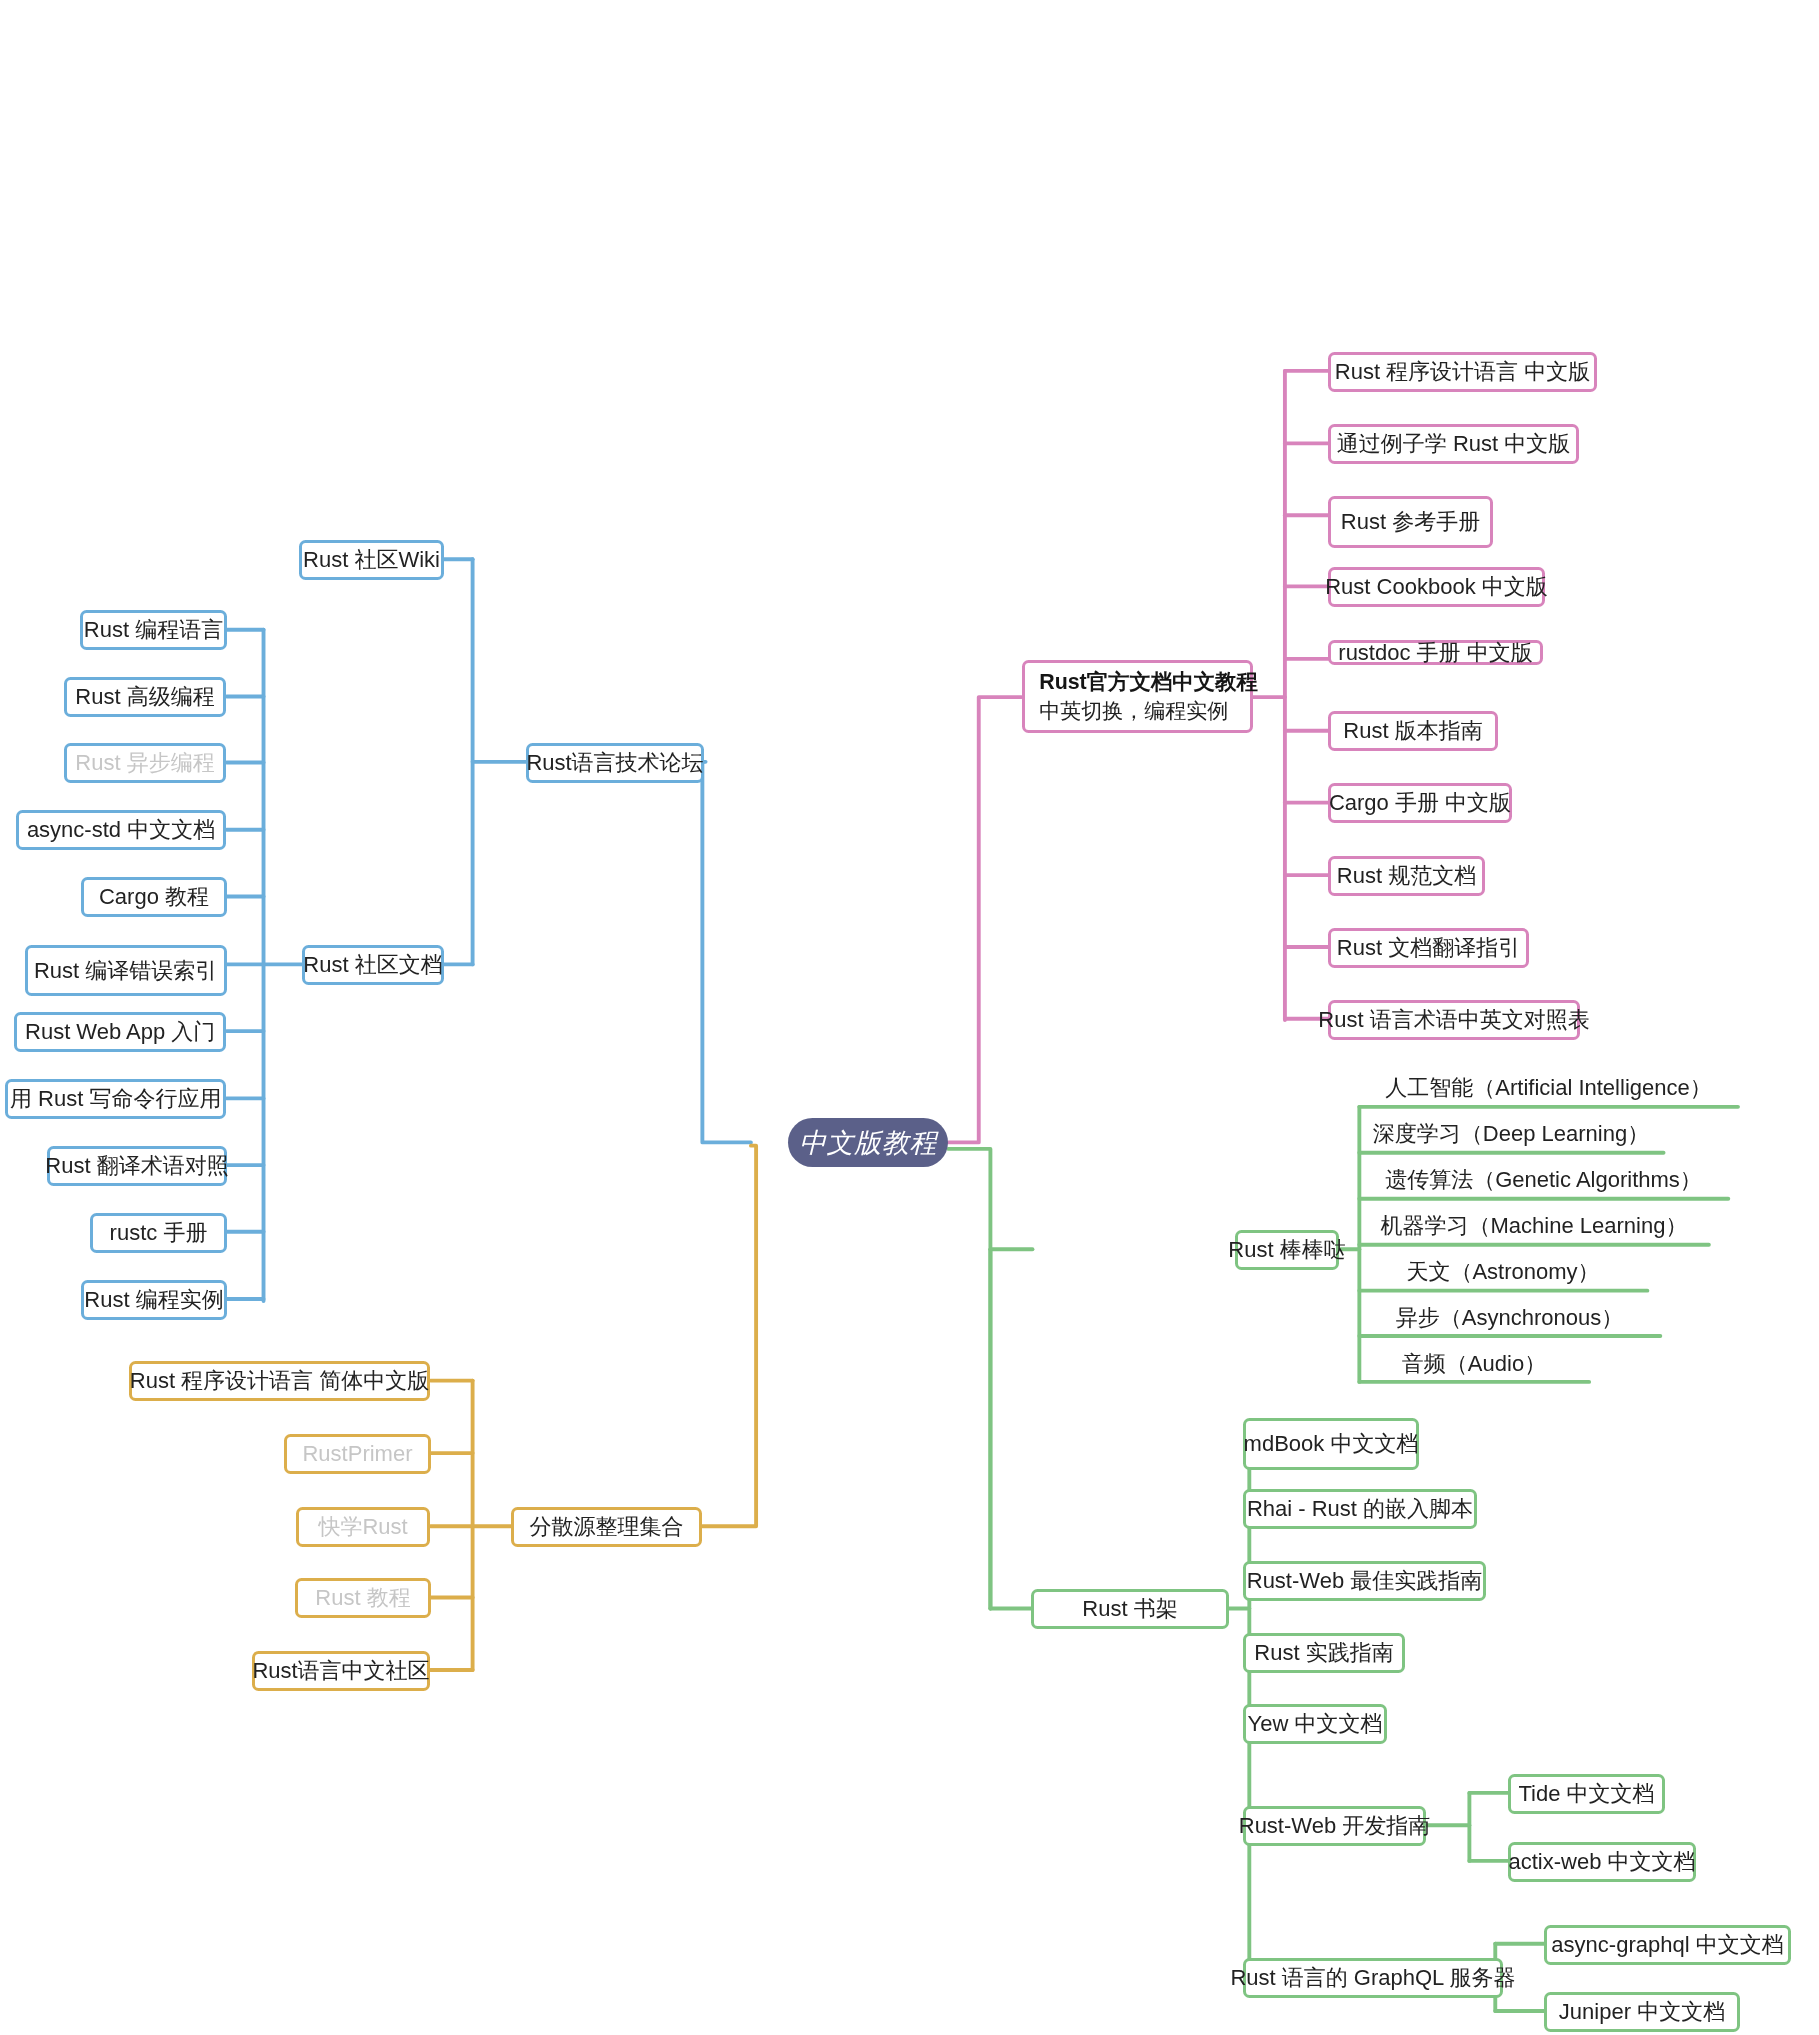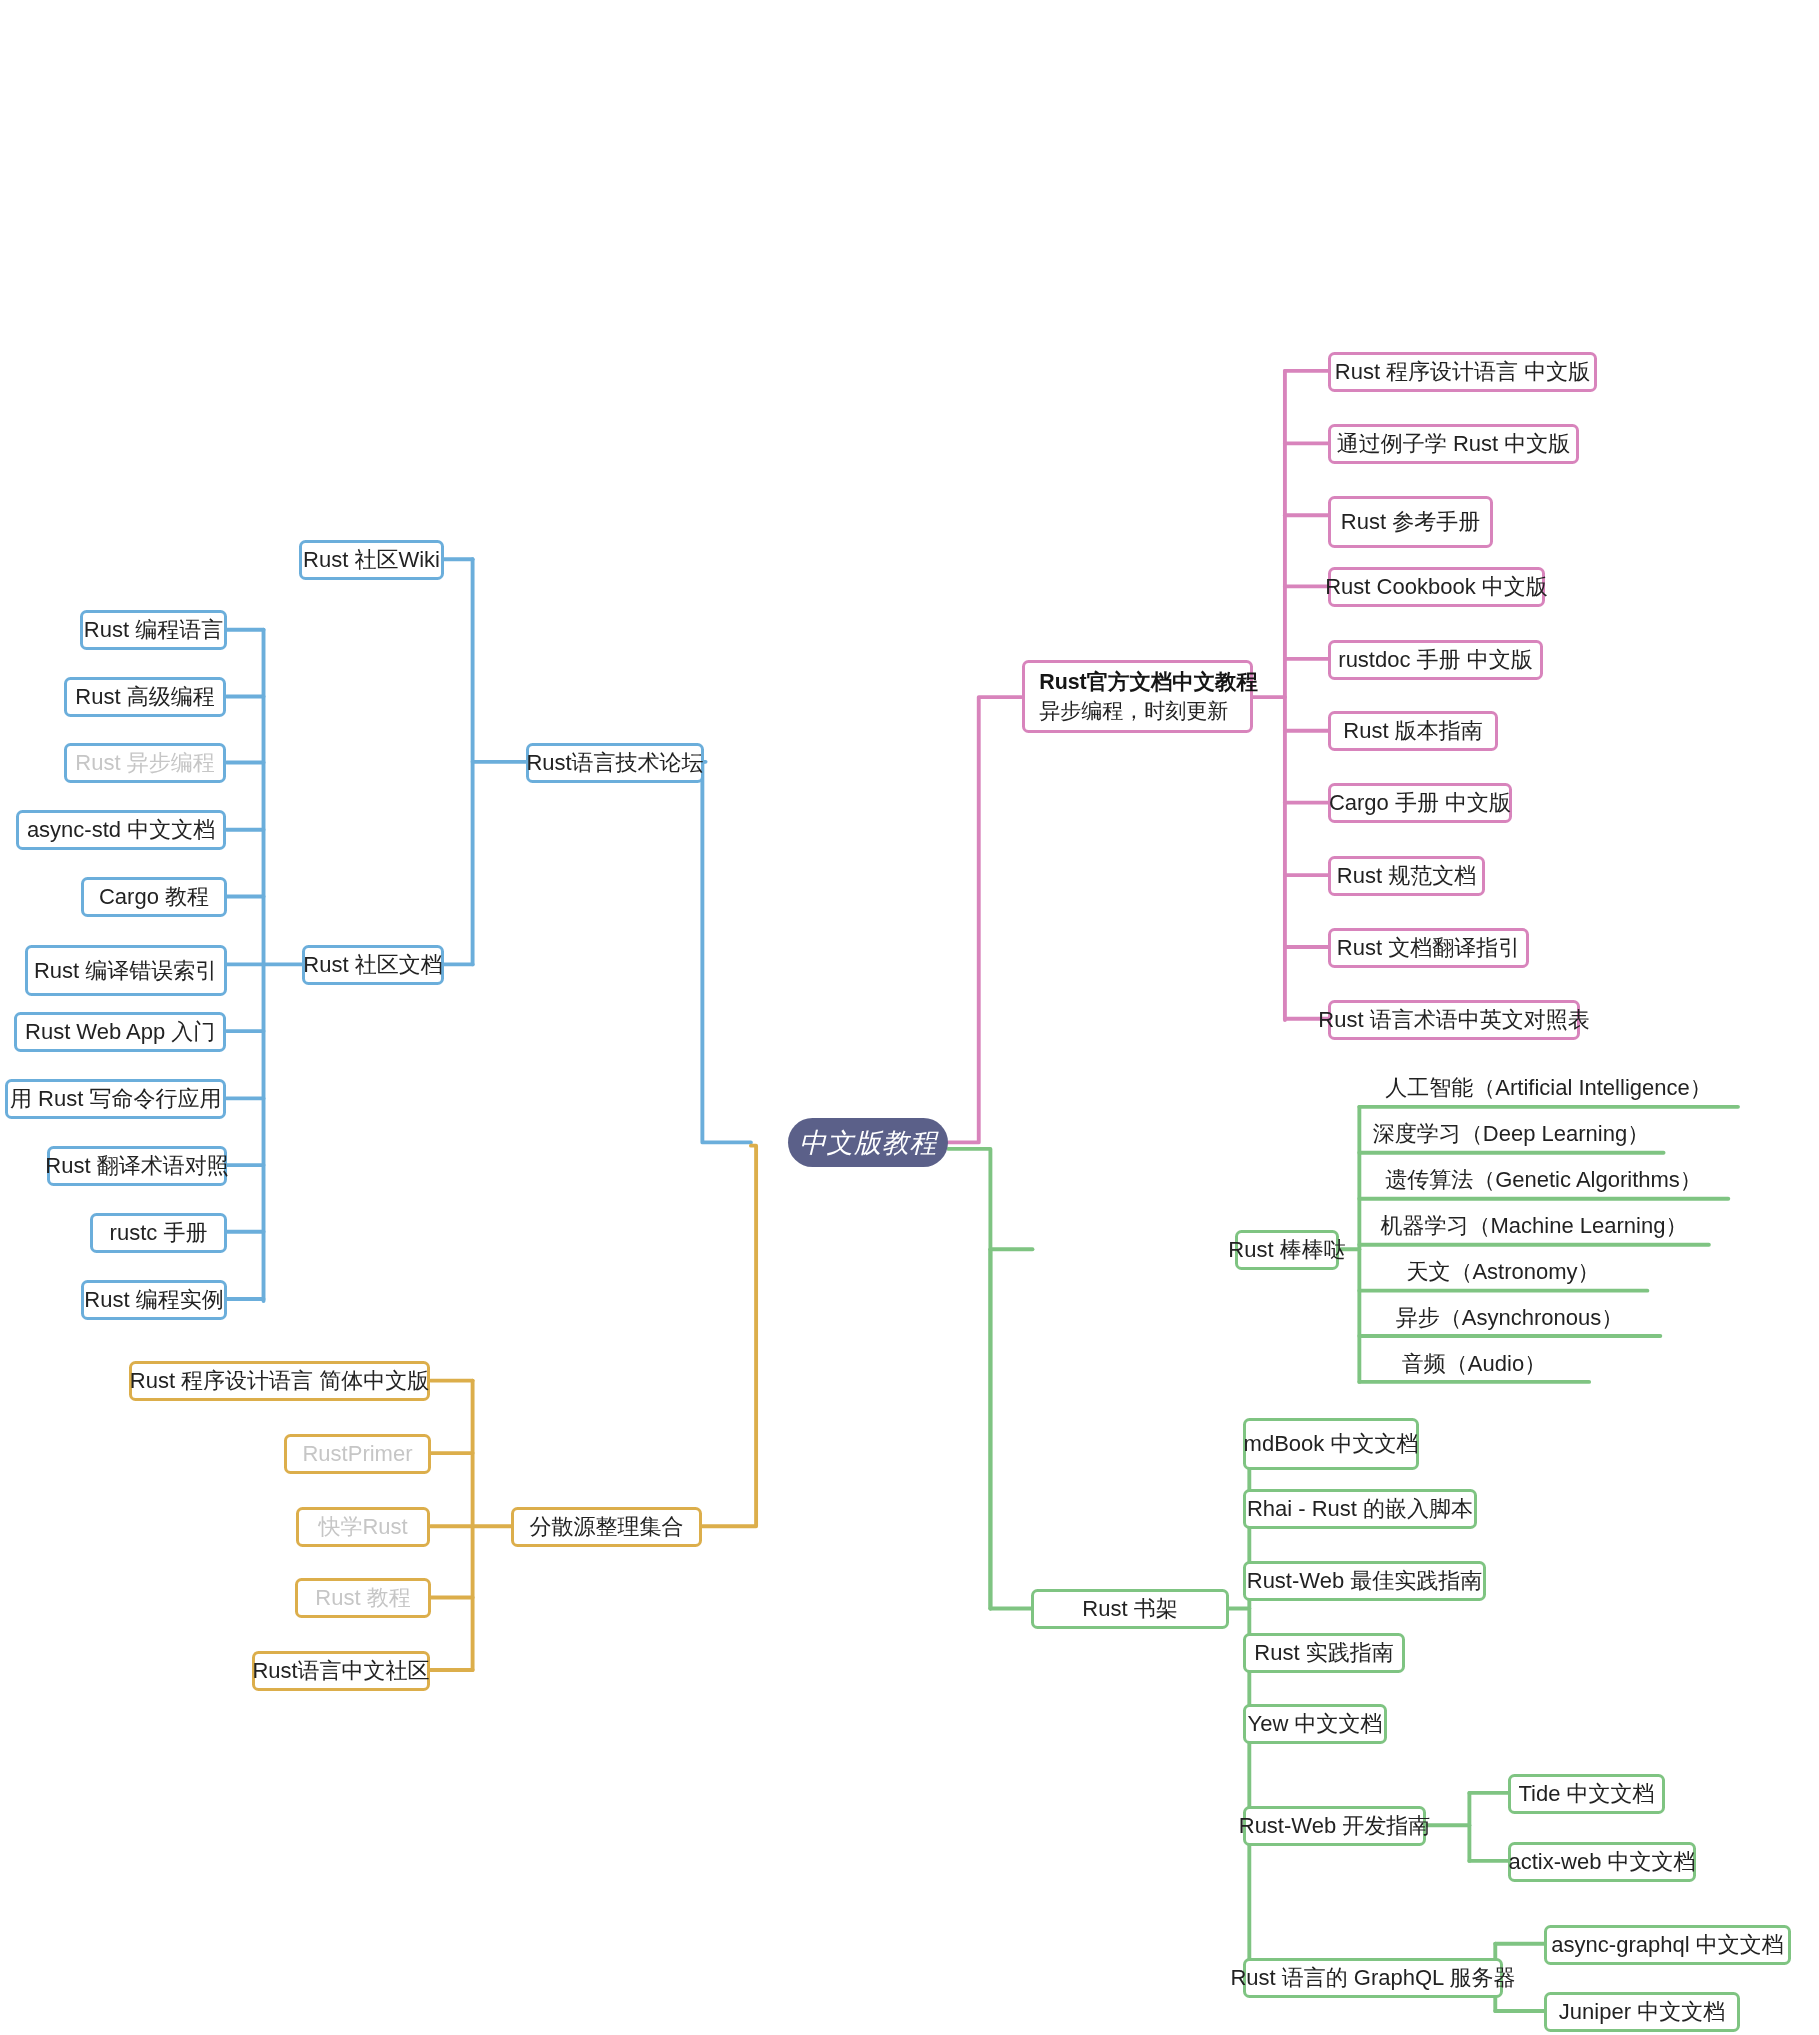--- a/index.html
+++ b/index.html
@@ -226,28 +226,28 @@
   <div class="node orange" style="left:511px;top:1507px;width:191px;height:40px;">分散源整理集合</div>
 
   <div class="node orange" style="left:129px;top:1361px;width:301px;height:40px;">Rust 程序设计语言 简体中文版</div>
   <div class="node orange dim" style="left:284px;top:1434px;width:147px;height:40px;">RustPrimer</div>
   <div class="node orange dim" style="left:296px;top:1507px;width:134px;height:40px;">快学Rust</div>
   <div class="node orange dim" style="left:295px;top:1578px;width:136px;height:40px;">Rust 教程</div>
   <div class="node orange" style="left:252px;top:1651px;width:178px;height:40px;">Rust语言中文社区</div>
 
   <div class="node pink multiline" style="left:1022px;top:660px;width:231px;height:73px;">
     <span class="ttl">Rust官方文档中文教程</span>
-    <span class="sub">异步编程，时刻更新</span>
+    <span class="sub">中英切换，编程实例</span>
   </div>
 
   <div class="node pink" style="left:1328px;top:352px;width:269px;height:40px;">Rust 程序设计语言 中文版</div>
   <div class="node pink" style="left:1328px;top:424px;width:251px;height:40px;">通过例子学 Rust 中文版</div>
   <div class="node pink" style="left:1328px;top:496px;width:165px;height:52px;">Rust 参考手册</div>
   <div class="node pink" style="left:1328px;top:567px;width:217px;height:40px;">Rust Cookbook 中文版</div>
-  <div class="node pink" style="left:1328px;top:640px;width:215px;height:40px;">rustdoc 手册 中文版</div>
+  <div class="node pink" style="left:1328px;top:640px;width:215px;height:25px;">rustdoc 手册 中文版</div>
   <div class="node pink" style="left:1328px;top:711px;width:170px;height:40px;">Rust 版本指南</div>
   <div class="node pink" style="left:1328px;top:783px;width:184px;height:40px;">Cargo 手册 中文版</div>
   <div class="node pink" style="left:1328px;top:856px;width:157px;height:40px;">Rust 规范文档</div>
   <div class="node pink" style="left:1328px;top:928px;width:201px;height:40px;">Rust 文档翻译指引</div>
   <div class="node pink" style="left:1328px;top:1000px;width:252px;height:40px;">Rust 语言术语中英文对照表</div>
 
   <div class="node green" style="left:1235px;top:1230px;width:104px;height:40px;">Rust 棒棒哒</div>
 
   <div class="uleaf" style="left:1359px;top:1069px;width:379px;height:38px;">人工智能（Artificial Intelligence）</div>
   <div class="uleaf" style="left:1359px;top:1115px;width:304px;height:38px;">深度学习（Deep Learning）</div>

